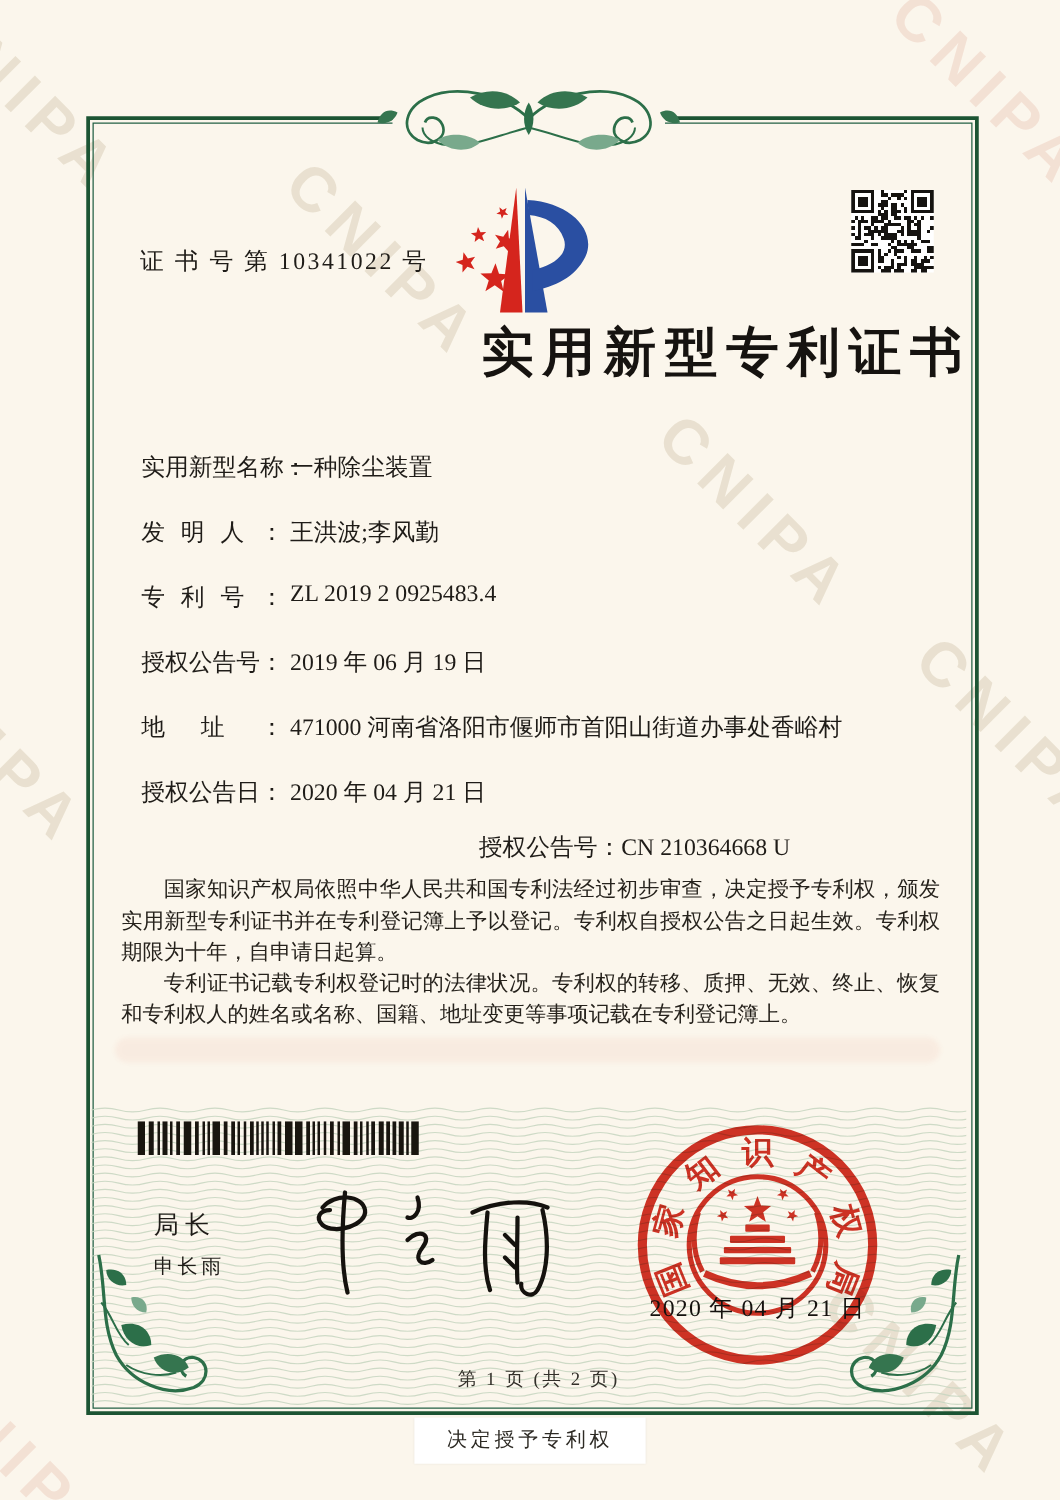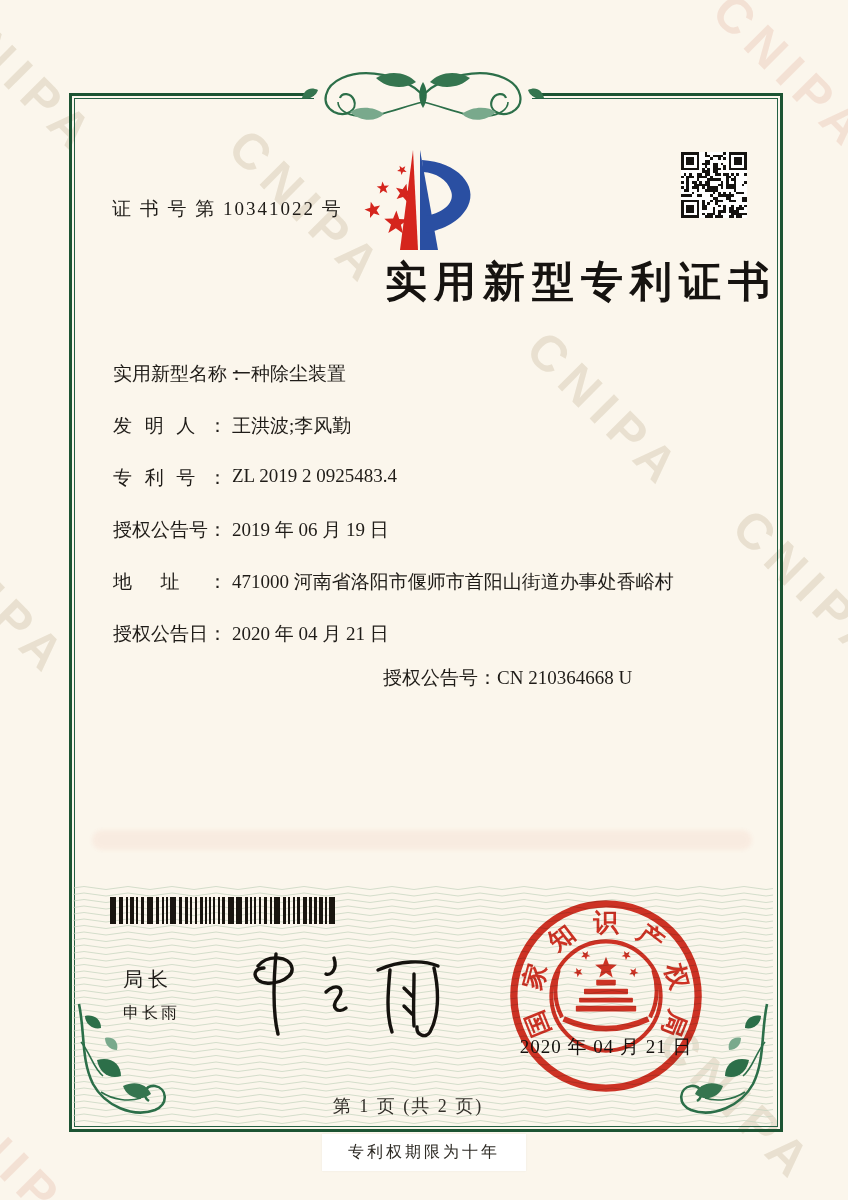--- a/index.html
+++ b/index.html
@@ -45,22 +45,22 @@
 
   .sig-title{position:absolute;left:123px;top:966px;font-size:20px;letter-spacing:5px;z-index:2;text-align:center;}
   .sig-name{position:absolute;left:123px;top:1003px;font-size:16px;letter-spacing:3px;z-index:2;}
   .sig-img{position:absolute;left:238px;top:936px;z-index:2;}
 
   .seal{position:absolute;left:500px;top:890px;width:212px;height:212px;z-index:3;
         mix-blend-mode:multiply;opacity:.95;}
   .seal-date{position:absolute;left:510px;top:1034px;width:192px;text-align:center;
              font-size:19px;letter-spacing:1px;color:#14110e;z-index:4;}
 
-  .page-info{position:absolute;left:54px;top:1094px;width:708px;text-align:center;
-             font-size:18px;letter-spacing:2px;color:#33302a;z-index:2;}
+  .page-info{position:absolute;left:77px;top:1094px;width:708px;text-align:center;
+             font-size:15px;letter-spacing:2px;color:#33302a;z-index:2;}
   .note-box{position:absolute;left:424px;top:1134px;transform:translateX(-50%);
             background:#ffffff;padding:8px 26px;font-size:16px;letter-spacing:3px;
             color:#2d2a24;z-index:2;white-space:nowrap;box-shadow:0 0 2px rgba(0,0,0,.06);}
 
   .orn{position:absolute;z-index:3;}
 </style>
 </head>
 <body>
 
 <div class="page">
@@ -421,20 +421,24 @@
       <span class="flabel">地址：</span><span class="fvalue">471000 河南省洛阳市偃师市首阳山街道办事处香峪村</span>
     </div>
     <div class="frow">
       <span class="flabel">授权公告日：</span><span class="fvalue">2020 年 04 月 21 日</span>
       <span class="grant2">
         <span>授权公告号：</span><span>CN 210364668 U</span>
       </span>
     </div>
   </div>
 
+  <div class="paras">
+    <p>国家知识产权局依照中华人民共和国专利法经过初步审查，决定授予专利权，颁发实用新型专利证书并在专利登记簿上予以登记。专利权自授权公告之日起生效。专利权期限为十年，自申请日起算。</p>
+    <p>专利证书记载专利权登记时的法律状况。专利权的转移、质押、无效、终止、恢复和专利权人的姓名或名称、国籍、地址变更等事项记载在专利登记簿上。</p>
+  </div>
 
   <div class="redband"></div>
 
   <svg class="barcode" id="barcode" width="232" height="27">
       <rect x="0" y="0" width="6" height="27" fill="#19150f"></rect>
       <rect x="9" y="0" width="4" height="27" fill="#19150f"></rect>
       <rect x="16" y="0" width="2" height="27" fill="#19150f"></rect>
       <rect x="20" y="0" width="4" height="27" fill="#19150f"></rect>
       <rect x="26" y="0" width="2" height="27" fill="#19150f"></rect>
       <rect x="31" y="0" width="3" height="27" fill="#19150f"></rect>
@@ -516,15 +520,15 @@
       <rect x="97" y="132" width="66" height="6" rx="1"></rect>
       <rect x="93" y="142" width="74" height="7" rx="1"></rect>
       <path d="M78,158 Q130,182 182,158" fill="none" stroke="#cf291b" stroke-width="7"></path>
       <path d="M72,98 Q62,130 76,156" fill="none" stroke="#cf291b" stroke-width="5"></path>
       <path d="M188,98 Q198,130 184,156" fill="none" stroke="#cf291b" stroke-width="5"></path>
     </g>
   </svg>
   <div class="seal-date">2020 年 04 月 21 日</div>
 
   <div class="page-info">第 1 页 (共 2 页)</div>
-  <div class="note-box">专利权期限为十年</div>
+  <div class="note-box">决定授予专利权</div>
 
 </div>
 
 </body></html>

